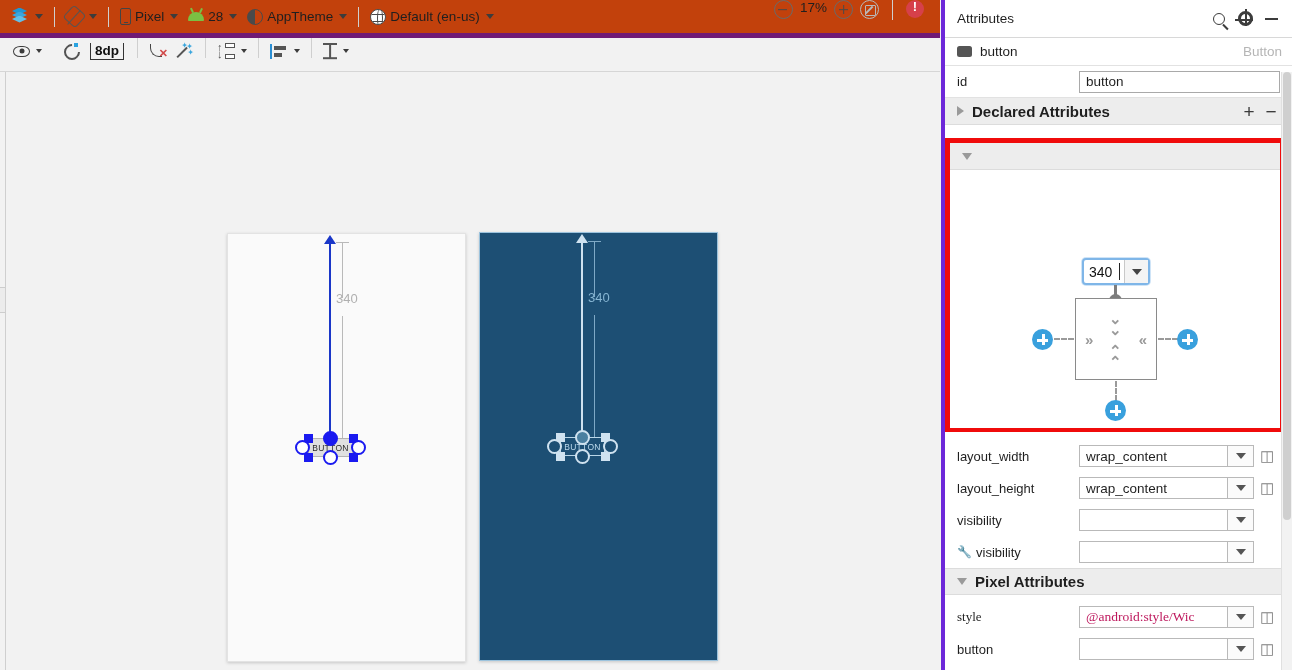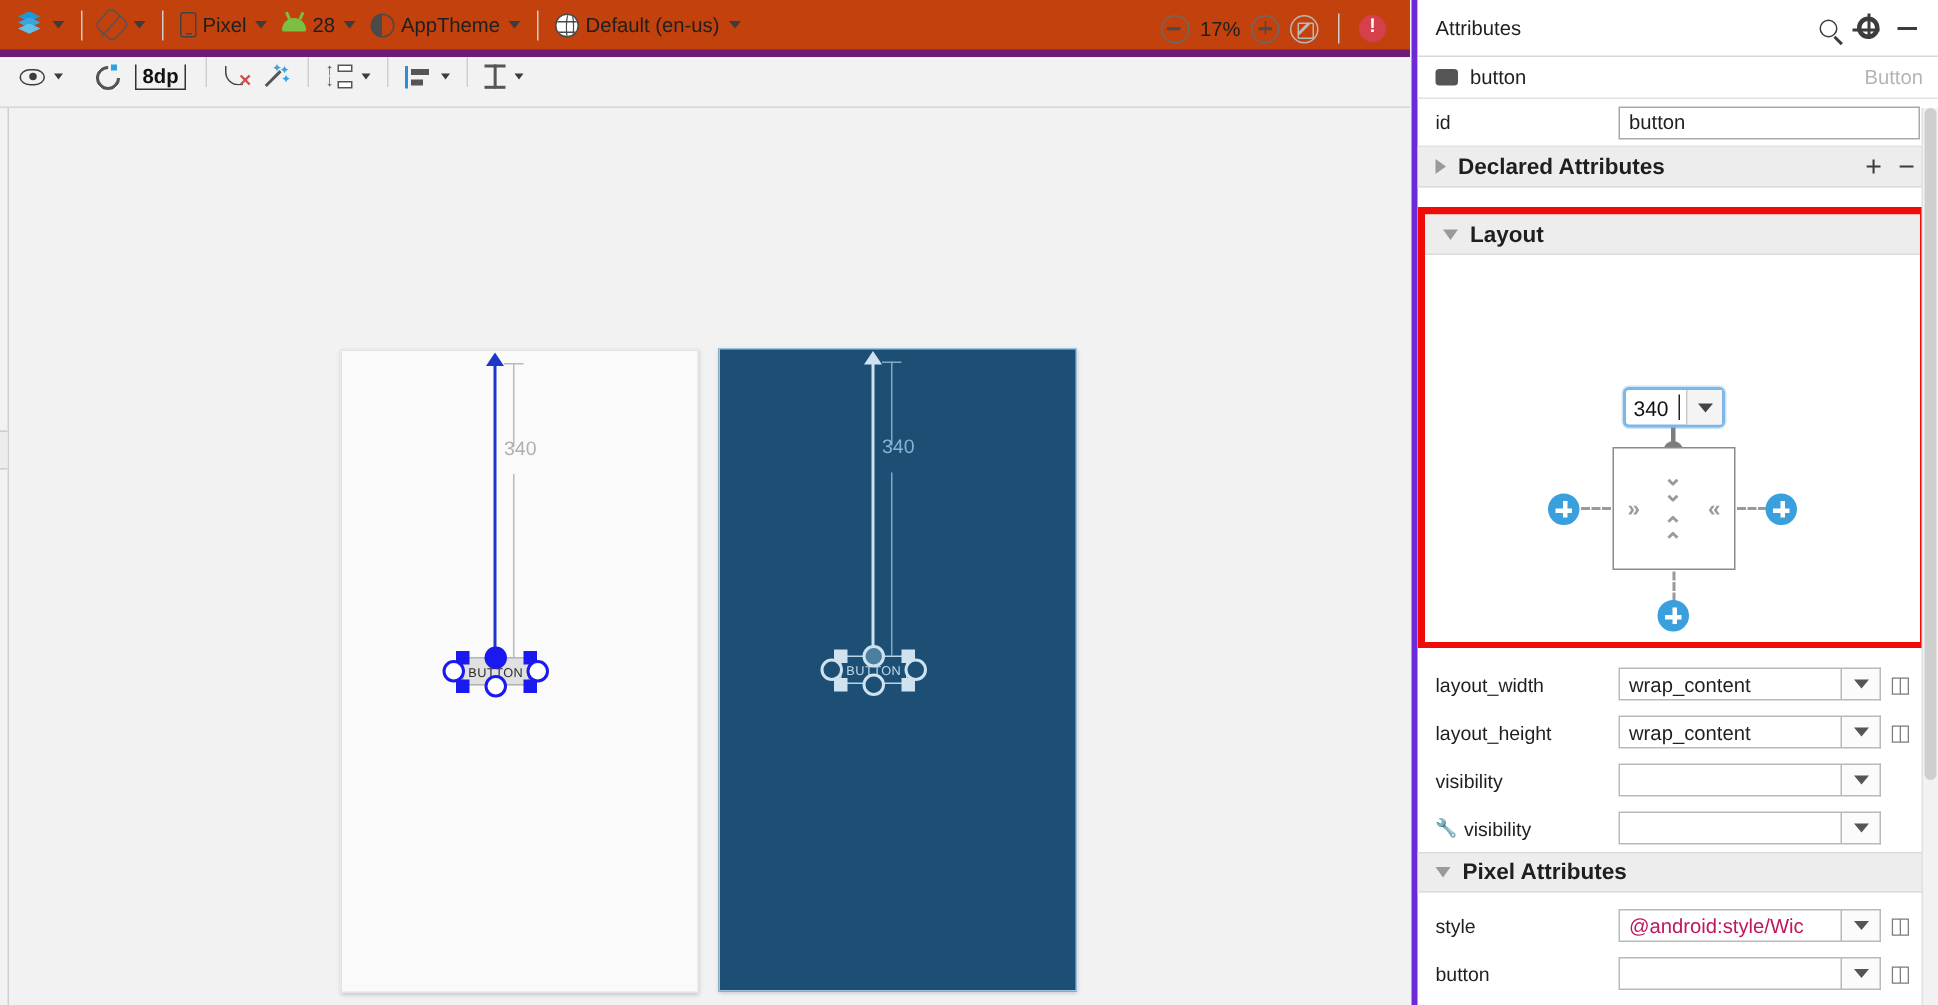--- a/index.html
+++ b/index.html
@@ -54,21 +54,21 @@
   .ic-theme{ width:16px;height:16px;border:1.6px solid #4a4a4a;border-radius:50%;
               background:linear-gradient(90deg,#4a4a4a 0 50%, transparent 50% 100%);}
   .ic-globe{ width:16px;height:16px;border:1.6px solid #4a4a4a;border-radius:50%;position:relative;
               background:#fff; overflow:hidden;}
   .ic-globe::before{content:"";position:absolute;left:-1px;top:4px;width:18px;height:6px;
               border-top:1.4px solid #4a4a4a;border-bottom:1.4px solid #4a4a4a;}
   .ic-globe::after{content:"";position:absolute;left:6px;top:-2px;width:4px;height:20px;
               border-left:1.4px solid #4a4a4a;border-right:1.4px solid #4a4a4a;border-radius:50%;}
 
   
-  #zoom-cluster{ position:absolute; right:16px; top:0; height:38px; display:flex; align-items:center; gap:7px;}
+  #zoom-cluster{ position:absolute; right:16px; top:0; height:38px; display:flex; gap:7px;}
   .zbtn{ width:19px;height:19px;border-radius:50%;border:1.6px solid #6a6a6a;position:relative;cursor:default;}
   .zbtn::before{content:"";position:absolute;left:3.5px;top:50%;width:9px;height:1.7px;background:#4a4a4a;
         transform:translateY(-50%);}
   .zbtn.plus::after{content:"";position:absolute;top:3.5px;left:50%;width:1.7px;height:9px;background:#4a4a4a;
         transform:translateX(-50%);}
   .zbtn.fit{ border-color:#b9b9b9;}
   .zbtn.fit::before{ width:10px;height:1.7px;background:#b9b9b9;transform:translateY(-50%) rotate(-45deg);left:3px;}
   .zbtn.fit::after{content:"";position:absolute;left:4px;top:4px;width:9px;height:9px;
         border:1.6px solid #b9b9b9;border-radius:1px;}
   #zoom-value{ font-size:13.5px; }
@@ -452,21 +452,20 @@
   <div class="section-hdr" style="border-top:none;">
     <span class="tw closed"></span>
     <span class="stitle">Declared Attributes</span>
     <span class="sec-btn">+</span>
     <span class="sec-btn">−</span>
   </div>
 
   <div id="layout-section">
     <div class="section-hdr">
       <span class="tw open"></span>
-      <span class="stitle">Layout</span>
     </div>
 
     <div id="constraint-area">
 
       <div id="cw-combo">
         <span class="val">340</span>
         <span class="arr">
             <span class="tri"></span>
           </span>
       </div>
@@ -539,21 +538,21 @@
           </span>
       </span>
       <span class="link-ic"></span>
     </div>
 
     <div class="section-hdr">
       <span class="tw open"></span>
       <span class="stitle">Pixel Attributes</span>
     </div>
 
-    <div class="attr-row" style="margin-top:6px;">
+    <div class="attr-row" style="margin-top:6px;font-family:Liberation Serif, serif;">
       <span class="attr-label">style</span>
       <span class="attr-field">
         <span class="attr-input ph">@android:style/Wiс</span>
         <span class="ddbtn">
             <span class="tri"></span>
           </span>
       </span>
       <span class="link-ic">◫</span>
     </div>
 

